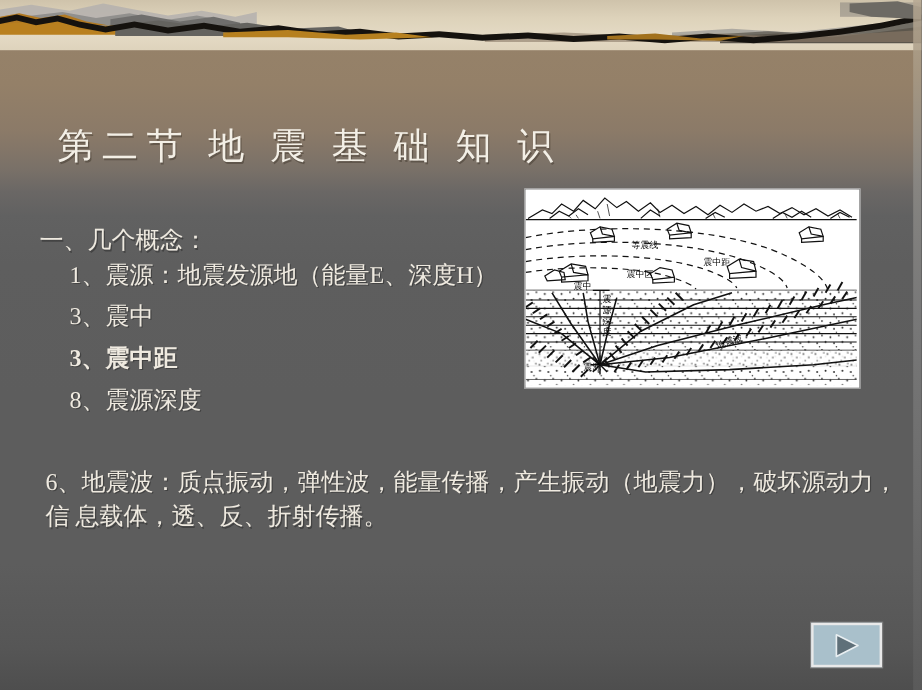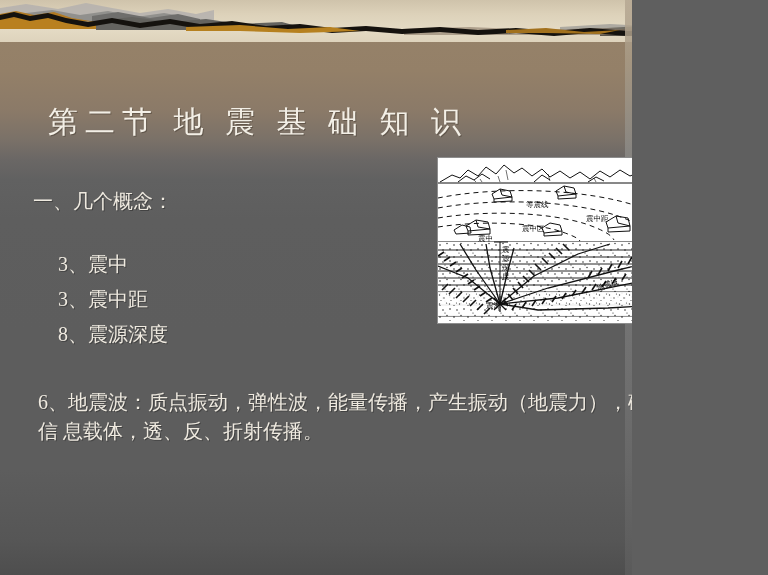--- a/index.html
+++ b/index.html
@@ -2,21 +2,21 @@
 <html><head>
 <meta charset="utf-8">
 <style>
   html,body{margin:0;padding:0;}
   body{
     width:768px;height:575px;overflow:hidden;
     font-family:"Liberation Serif","DejaVu Serif",serif;
     background:#5f5f5f;
   }
   #slide{
-    position:relative;width:632px;height:575px;overflow:hidden;
+    position:relative;width:768px;height:575px;overflow:hidden;
     background:linear-gradient(to bottom,
       #97836c 0px,#968269 28px,#948068 70px,#8b7a68 110px,
       #7a7168 140px,#6a6765 160px,#616161 180px,#5e5e5e 220px,
       #5d5d5d 330px,#5d5d5d 470px,#565656 540px,#4e4e4e 575px);
   }
   
   #edge-strip{
     position:absolute;right:0;top:0;width:7px;height:575px;
     background:linear-gradient(to bottom,#b6a893 0px,#a89a85 60px,#8c8a86 150px,#7d7d7d 260px,#6e6e6e 420px,#5c5c5c 575px);
     opacity:.85;
@@ -98,22 +98,23 @@
       <path d="M708,3 L748,1 L768,6 L768,16 L726,14 L708,10 Z" fill="#6d6a64"></path>
     </svg>
   </div>
 
   <div id="edge-strip"></div>
 
   <div id="title">第二节  地 震 基 础 知 识</div>
 
   <div class="body-line lvl0" style="top:189px;">一、几个概念：</div>
 
+  <div class="body-line lvl1" style="top:218px;">1、震源：地震发源地（能量E、深度H）</div>
   <div class="body-line lvl1" style="top:252px;">3、震中</div>
-  <div class="body-line lvl1" style="top:287px;">3、震中距</div>
+  <div class="body-line lvl1" style="top:287px;font-weight:bold;">3、震中距</div>
   <div class="body-line lvl1" style="top:322px;">8、震源深度</div>
 
   <div class="body-line" id="p6" style="top:388px;">6、地震波：质点振动，弹性波，能量传播，产生振动（地震力），破坏源动力，信 息载体，透、反、折射传播。</div>
 
   <div id="diagram">
     <svg width="276" height="163" viewBox="0 0 276 163">
       <defs>
         <pattern id="speckle" width="14" height="12" patternUnits="userSpaceOnUse">
           <rect width="14" height="12" fill="#fff"></rect>
           <circle cx="2" cy="3" r=".8" fill="#222"></circle>

